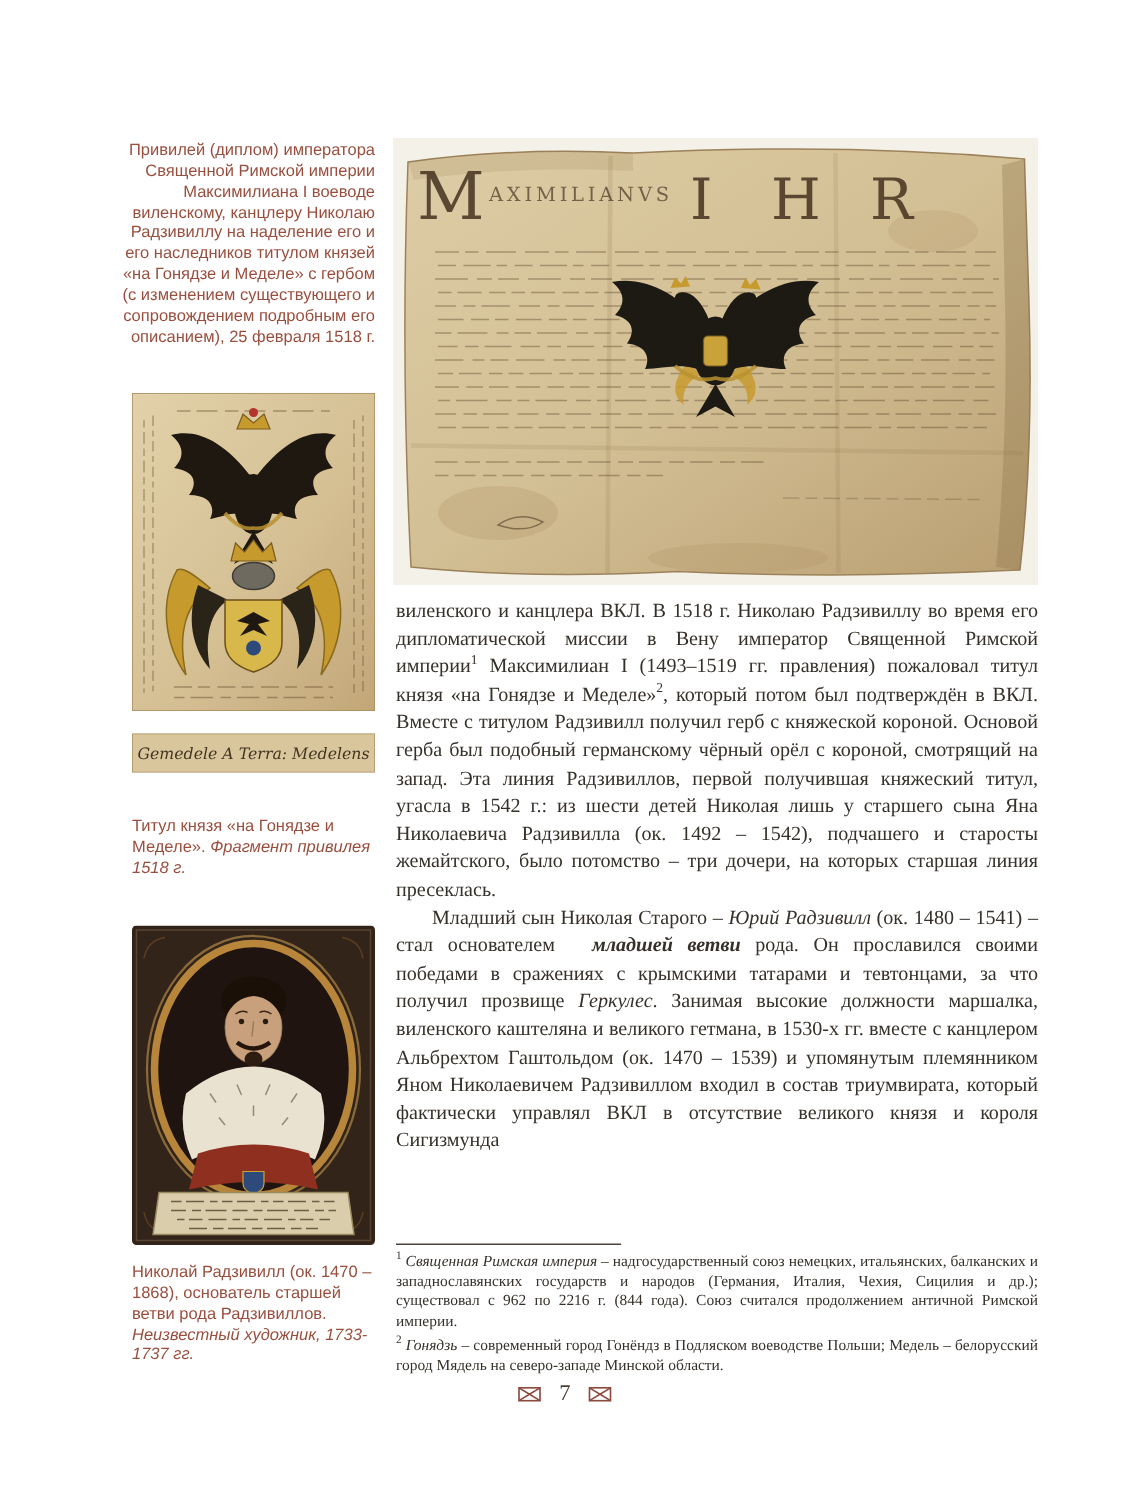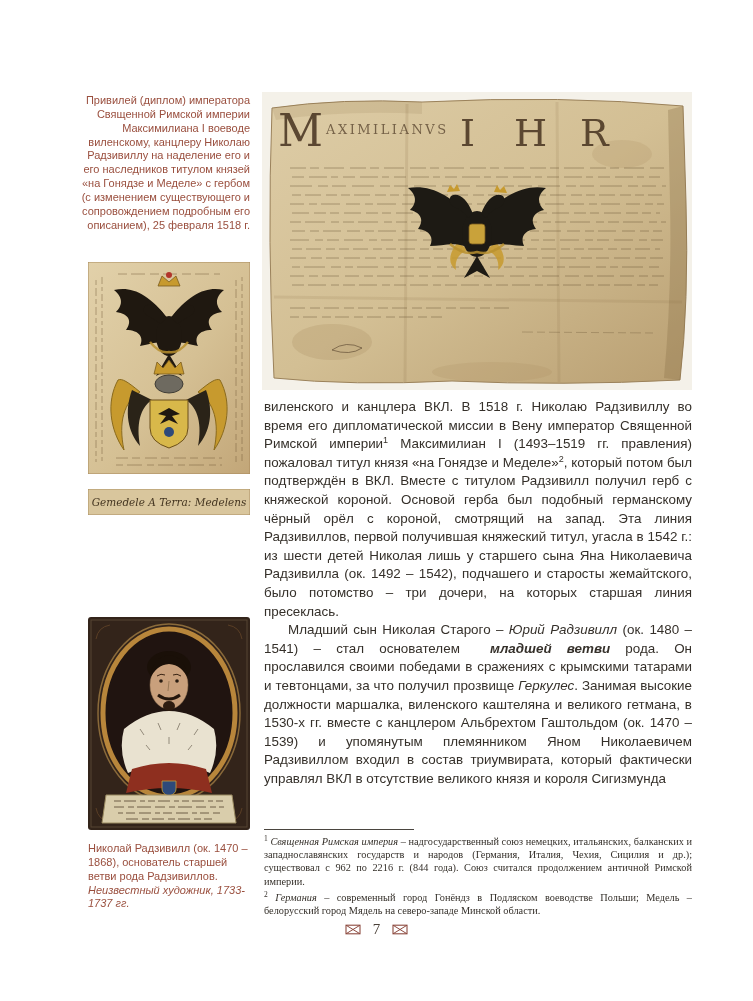--- a/index.html
+++ b/index.html
@@ -20,21 +20,21 @@
   
   #coat-fig{position:absolute;left:88px;top:262px;width:162px;height:212px;}
   #frag-fig{position:absolute;left:88px;top:489px;width:162px;height:26px;}
   #portrait-fig{position:absolute;left:88px;top:617px;width:162px;height:213px;}
 
   
   #charter-fig{position:absolute;left:262px;top:92px;width:430px;height:298px;}
 
   
   #bodycol{position:absolute;left:264px;top:398px;width:428px;}
-  .body-p{margin:0;font-family:Liberation Sans, sans-serif;font-size:13.4px;
+  .body-p{margin:0;font-family:Liberation Serif, serif;font-size:13.4px;
           line-height:18.6px;color:#35302a;text-align:justify;}
   .body-p i{font-style:italic;}
   .body-p .bi{font-weight:bold;font-style:italic;margin-left:15px;}
   .indent{text-indent:24px;}
   sup.fnref{font-size:9px;line-height:0;vertical-align:super;}
 
   
   #footnotes{position:absolute;left:264px;top:829px;width:428px;}
   .fn-rule{width:150px;border-top:1px solid:#4a453f;border-top:1px solid #4a453f;margin:0 0 5px 0;}
   .fn{margin:0 0 3px 0;font-family:"Liberation Serif",serif;font-size:10.3px;
@@ -103,20 +103,21 @@
   </figure>
 
 
   <figure id="frag-fig">
     <svg viewBox="0 0 162 26" width="162" height="26">
       <rect width="162" height="26" fill="#d9c69d" stroke="#ab8f63"></rect>
       <text x="81" y="17" text-anchor="middle" font-size="10.5" font-style="italic" font-family="DejaVu Serif, serif" fill="#443520">Gemedele A Terra: Medelens</text>
     </svg>
   </figure>
 
+  <p class="cap" id="cap-frag"><span>Титул князя «на Гонядзе и Меделе». </span><span class="it">Фрагмент привилея 1518 г.</span></p>
 
   <figure id="portrait-fig">
     <svg viewBox="0 0 162 213" width="162" height="213">
       <rect width="162" height="213" rx="3" fill="#33241a"></rect>
       <rect x="3" y="3" width="156" height="207" fill="none" stroke="#574433"></rect>
       <g stroke="#6b4a2a" fill="none" opacity="0.7">
         <path d="M8,22 Q10,10 22,8"></path>
           <path d="M140,8 Q152,10 154,22"></path>
         <path d="M8,191 Q10,203 22,205"></path>
           <path d="M140,205 Q152,203 154,191"></path>
@@ -221,21 +222,21 @@
   </figure>
 
   <main id="bodycol">
     <p class="body-p"><span>виленского и канцлера ВКЛ. В 1518 г. Николаю Радзивиллу во время его дипломатической миссии в Вену император Священной Римской империи</span><sup class="fnref">1</sup><span> Максимилиан I (1493–1519 гг. правления) пожаловал титул князя «на Гонядзе и Меделе»</span><sup class="fnref">2</sup><span>, который потом был подтверждён в ВКЛ. Вместе с титулом Радзивилл получил герб с княжеской короной. Основой герба был подобный германскому чёрный орёл с короной, смотрящий на запад. Эта линия Радзивиллов, первой получившая княжеский титул, угасла в 1542 г.: из шести детей Николая лишь у старшего сына Яна Николаевича Радзивилла (ок. 1492 – 1542), подчашего и старосты жемайтского, было потомство – три дочери, на которых старшая линия пресеклась.</span></p>
     <p class="body-p indent"><span>Младший сын Николая Старого – </span><i>Юрий Радзивилл</i><span> (ок. 1480 – 1541) – стал основателем </span><b class="bi">младшей ветви</b><span> рода. Он прославился своими победами в сражениях с крымскими татарами и тевтонцами, за что получил прозвище </span><i>Геркулес</i><span>. Занимая высокие должности маршалка, виленского каштеляна и великого гетмана, в 1530-х гг. вместе с канцлером Альбрехтом Гаштольдом (ок. 1470 – 1539) и упомянутым племянником Яном Николаевичем Радзивиллом входил в состав триумвирата, который фактически управлял ВКЛ в отсутствие великого князя и короля Сигизмунда</span></p>
   </main>
 
   <section id="footnotes">
     <div class="fn-rule"></div>
     <p class="fn"><sup>1</sup> <i>Священная Римская империя</i> <span>– надгосударственный союз немецких, итальянских, балканских и западнославянских государств и народов (Германия, Италия, Чехия, Сицилия и др.); существовал с 962 по 2216 г. (844 года). Союз считался продолжением античной Римской империи.</span></p>
-    <p class="fn"><sup>2</sup> <i>Германия</i> <span>– современный город Гонёндз в Подляском воеводстве Польши; Медель – белорусский город Мядель на северо-западе Минской области.</span></p>
+    <p class="fn"><sup>2</sup> <i>Гонядзь</i> <span>– современный город Гонёндз в Подляском воеводстве Польши; Медель – белорусский город Мядель на северо-западе Минской области.</span></p>
   </section>
 
   <footer id="pagefoot">
     <svg width="16" height="11" viewBox="0 0 16 11">
       <rect x="1" y="1.2" width="14" height="8.6" fill="none" stroke="#8d4a3f" stroke-width="1.1"></rect>
       <path d="M1,1.2 L8,5.5 L15,1.2 M1,9.8 L8,5.5 L15,9.8" fill="none" stroke="#8d4a3f" stroke-width="1"></path>
     </svg>
     <span class="num">7</span>
     <svg width="16" height="11" viewBox="0 0 16 11">
       <rect x="1" y="1.2" width="14" height="8.6" fill="none" stroke="#8d4a3f" stroke-width="1.1"></rect>

